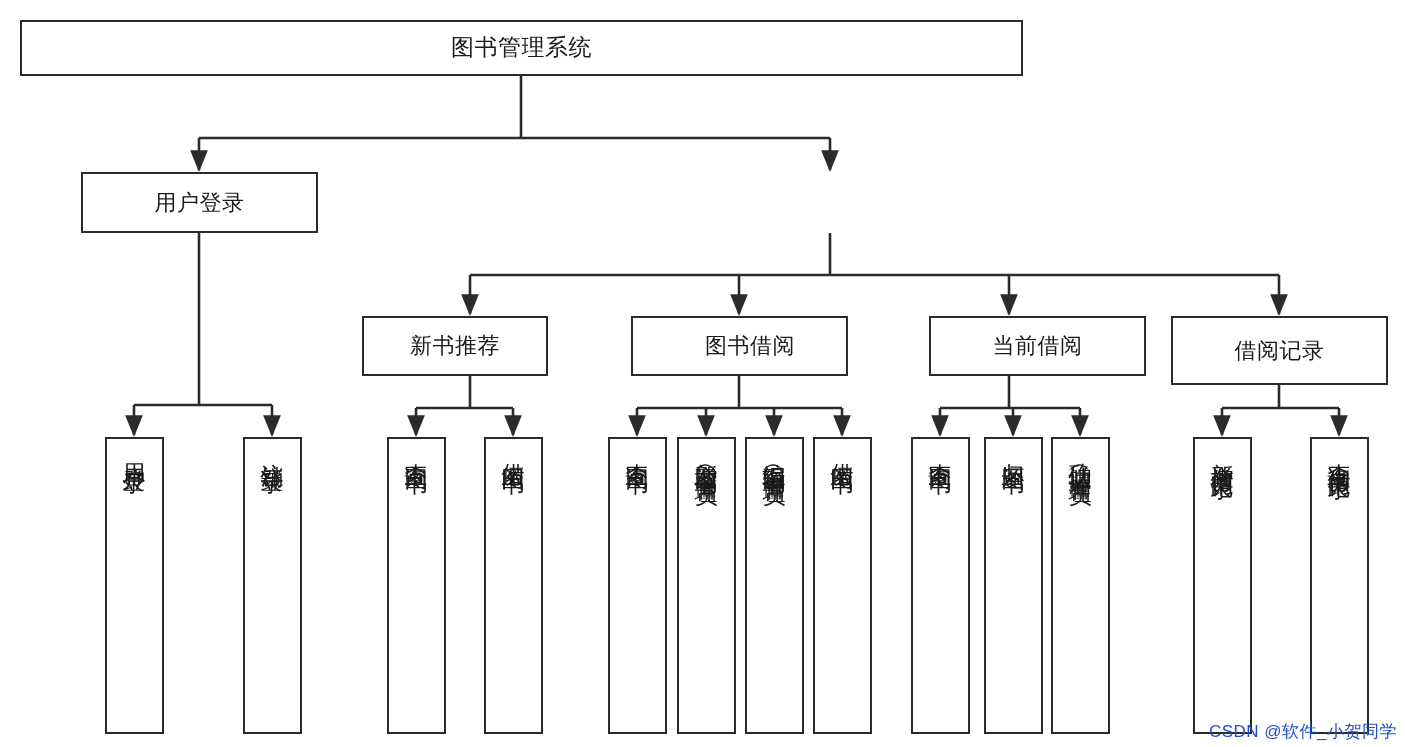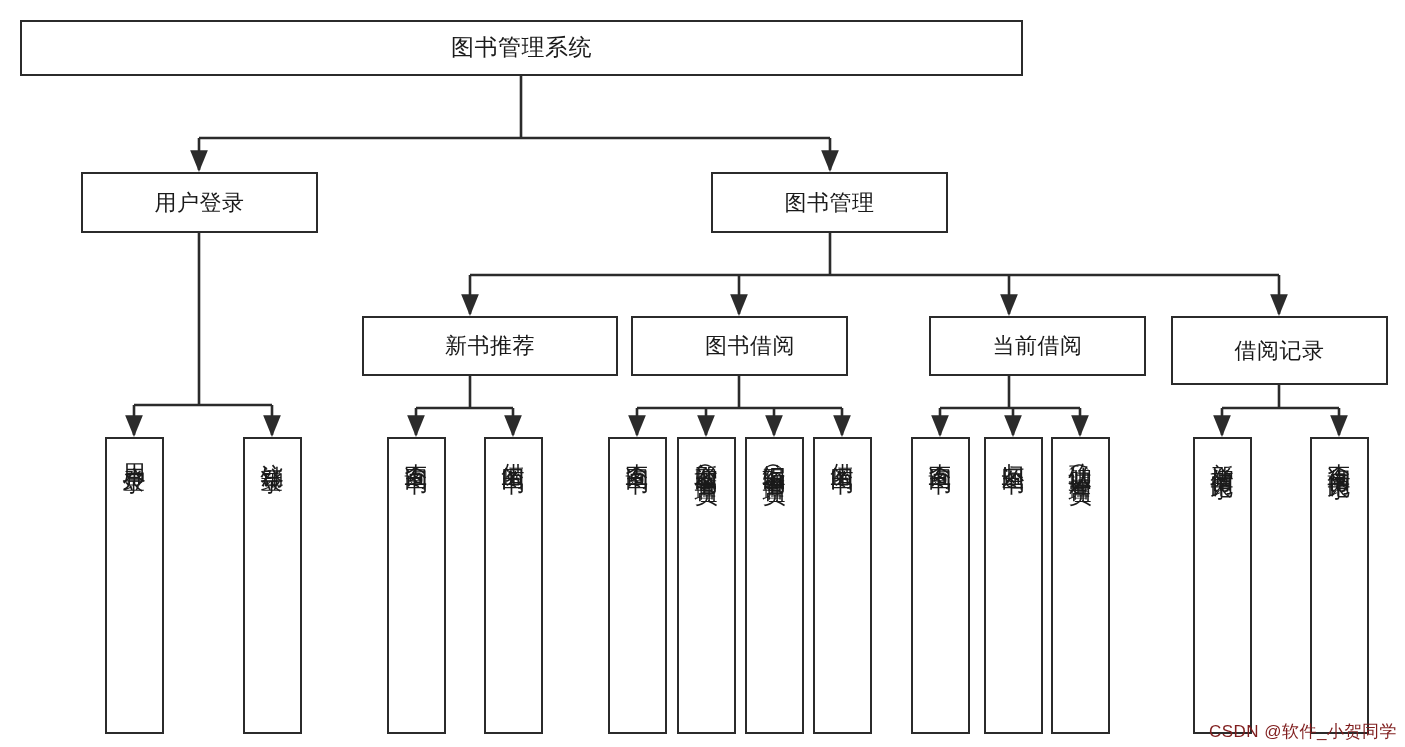--- a/index.html
+++ b/index.html
@@ -63,21 +63,21 @@
     line-height: 1.05;
     letter-spacing: 3px;
     height: auto;
     max-height: 285px;
   }
   #watermark {
     position: absolute;
     right: 8px;
     bottom: 4px;
     font-size: 17px;
-    color: #7f1d1d;
+    color: #1d4ed8;
     letter-spacing: 0.5px;
     white-space: nowrap;
     z-index: 5;
     font-family: "Liberation Sans", "DejaVu Sans", sans-serif;
     text-align: right;
   }
 </style>
 </head>
 <body>
 
@@ -133,25 +133,22 @@
     </g>
   </svg>
 
   <div class="node h root" style="left:20px; top:13px; width:1003px; height:56px;margin-top:7px;">
     <span class="node-label">图书管理系统</span>
   </div>
 
   <div class="node h" style="left:81px; top:172px; width:237px; height:61px;">
     <span class="node-label">用户登录</span>
   </div>
-  <div class="node h" style="left:711px; top:172px; width:237px; height:61px;">
-    <span class="node-label">图书管理</span>
-  </div>
-
-  <div class="node h" style="left:362px; top:316px; width:256px; height:60px;">
+
+  <div class="node h" style="left:362px; top:316px; width:186px; height:60px;">
     <span class="node-label">新书推荐</span>
   </div>
   <div class="node h" style="left:631px; top:316px; width:217px; height:60px;padding-left:21px;">
     <span class="node-label">图书借阅</span>
   </div>
   <div class="node h" style="left:901px; top:316px; width:217px; height:60px;margin-left:28px;">
     <span class="node-label">当前借阅</span>
   </div>
   <div class="node h" style="left:1171px; top:316px; width:217px; height:69px;">
     <span class="node-label">借阅记录</span>

